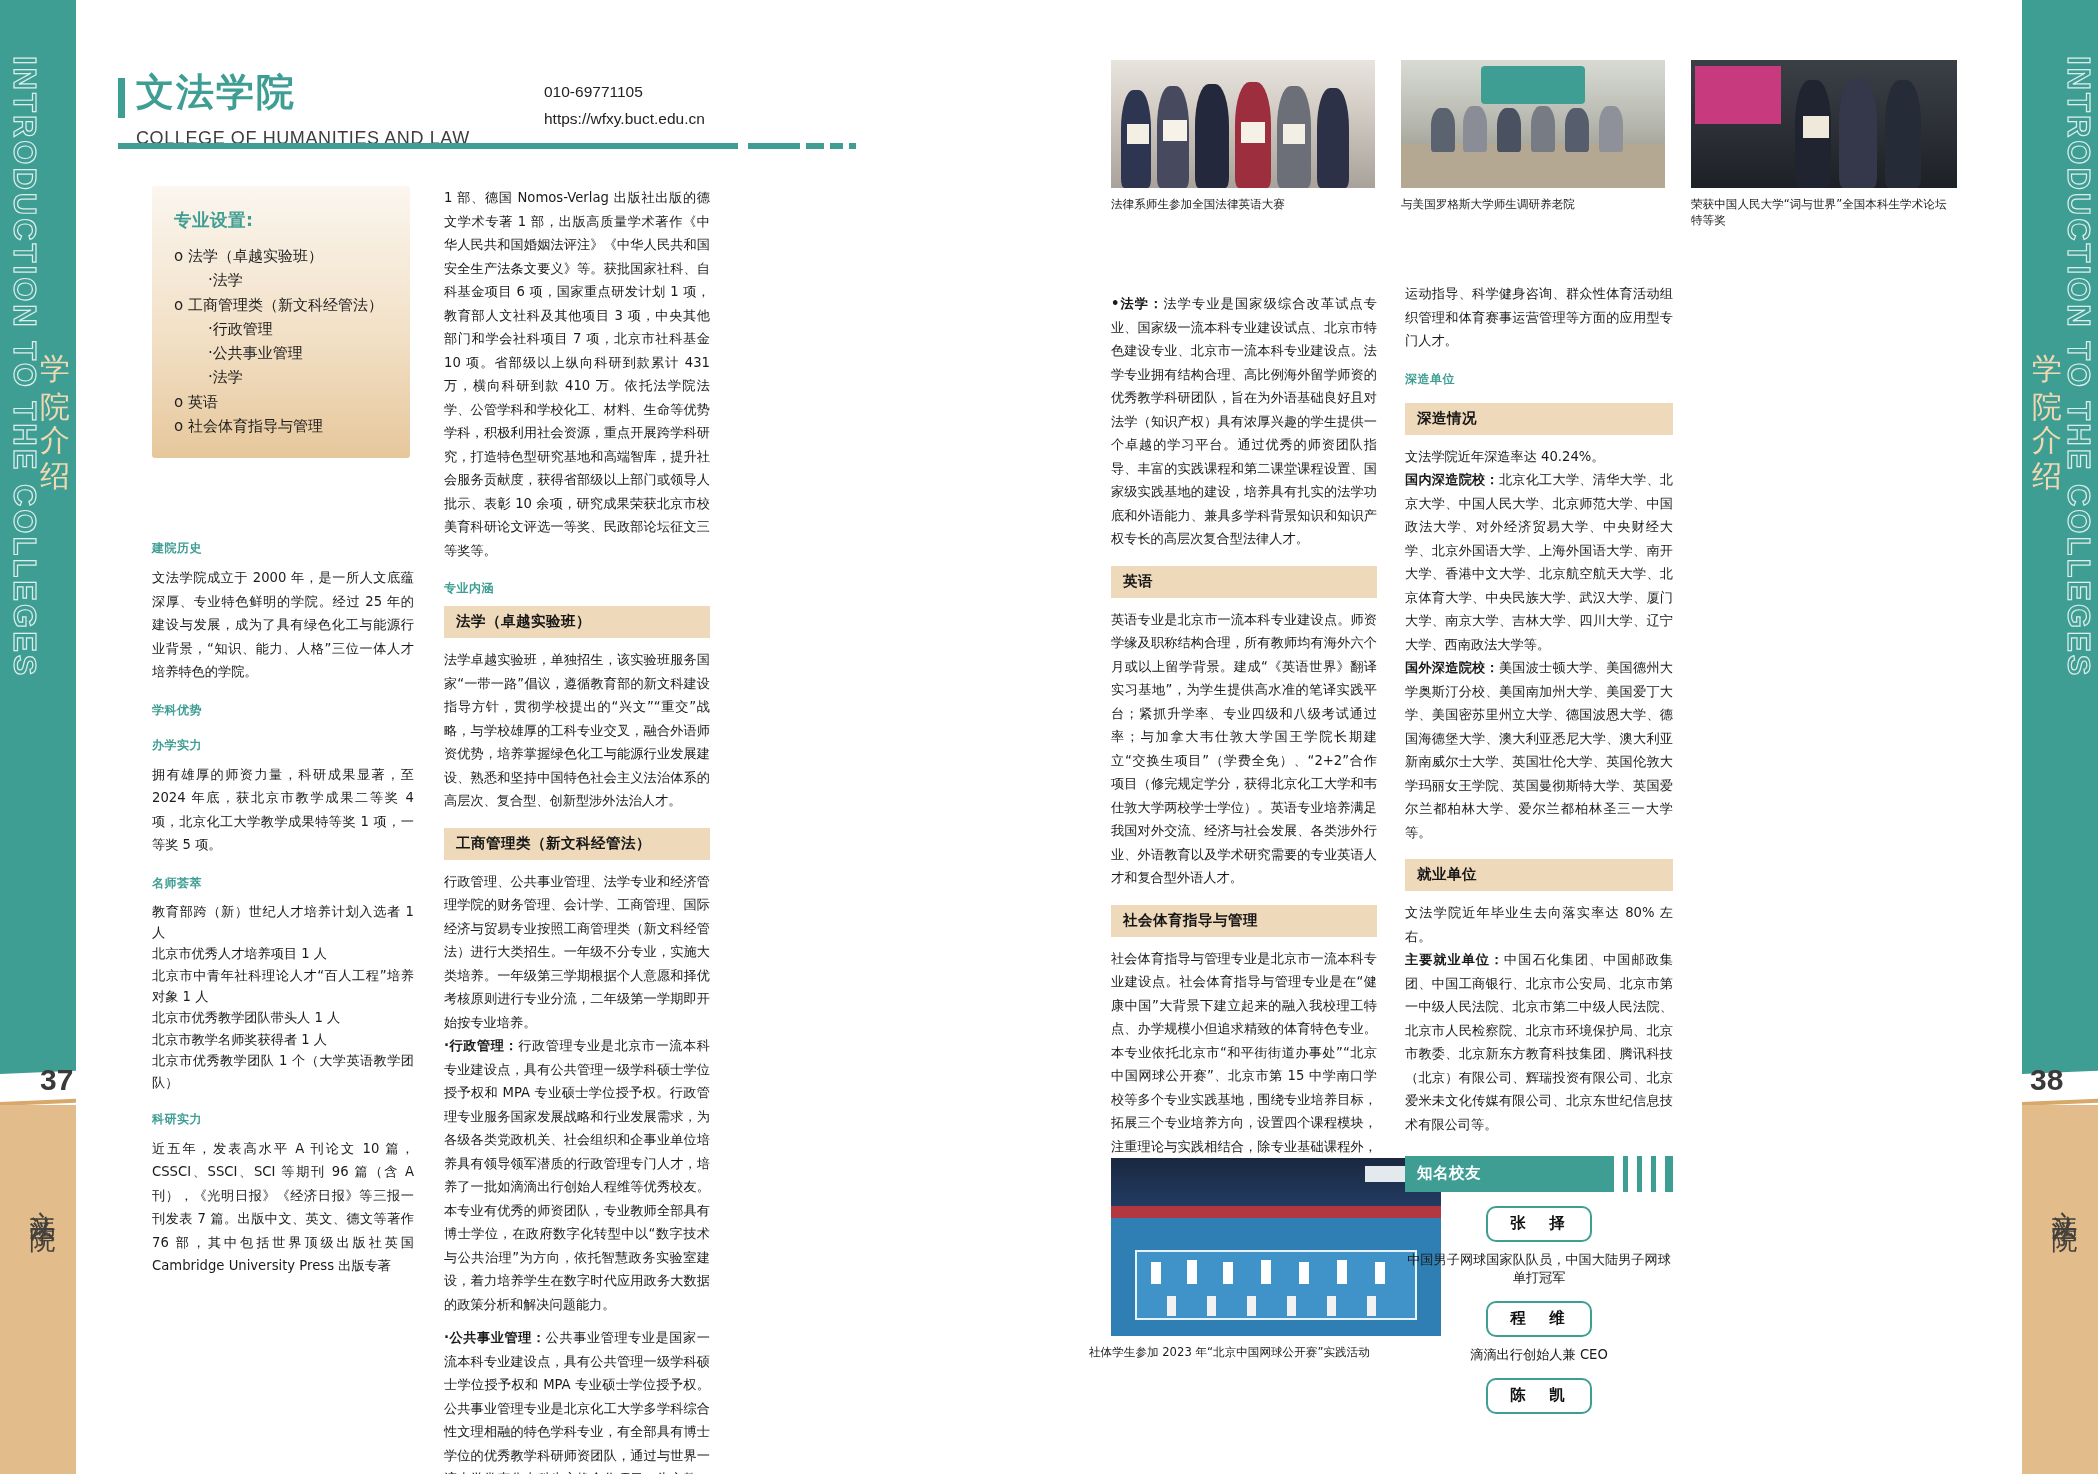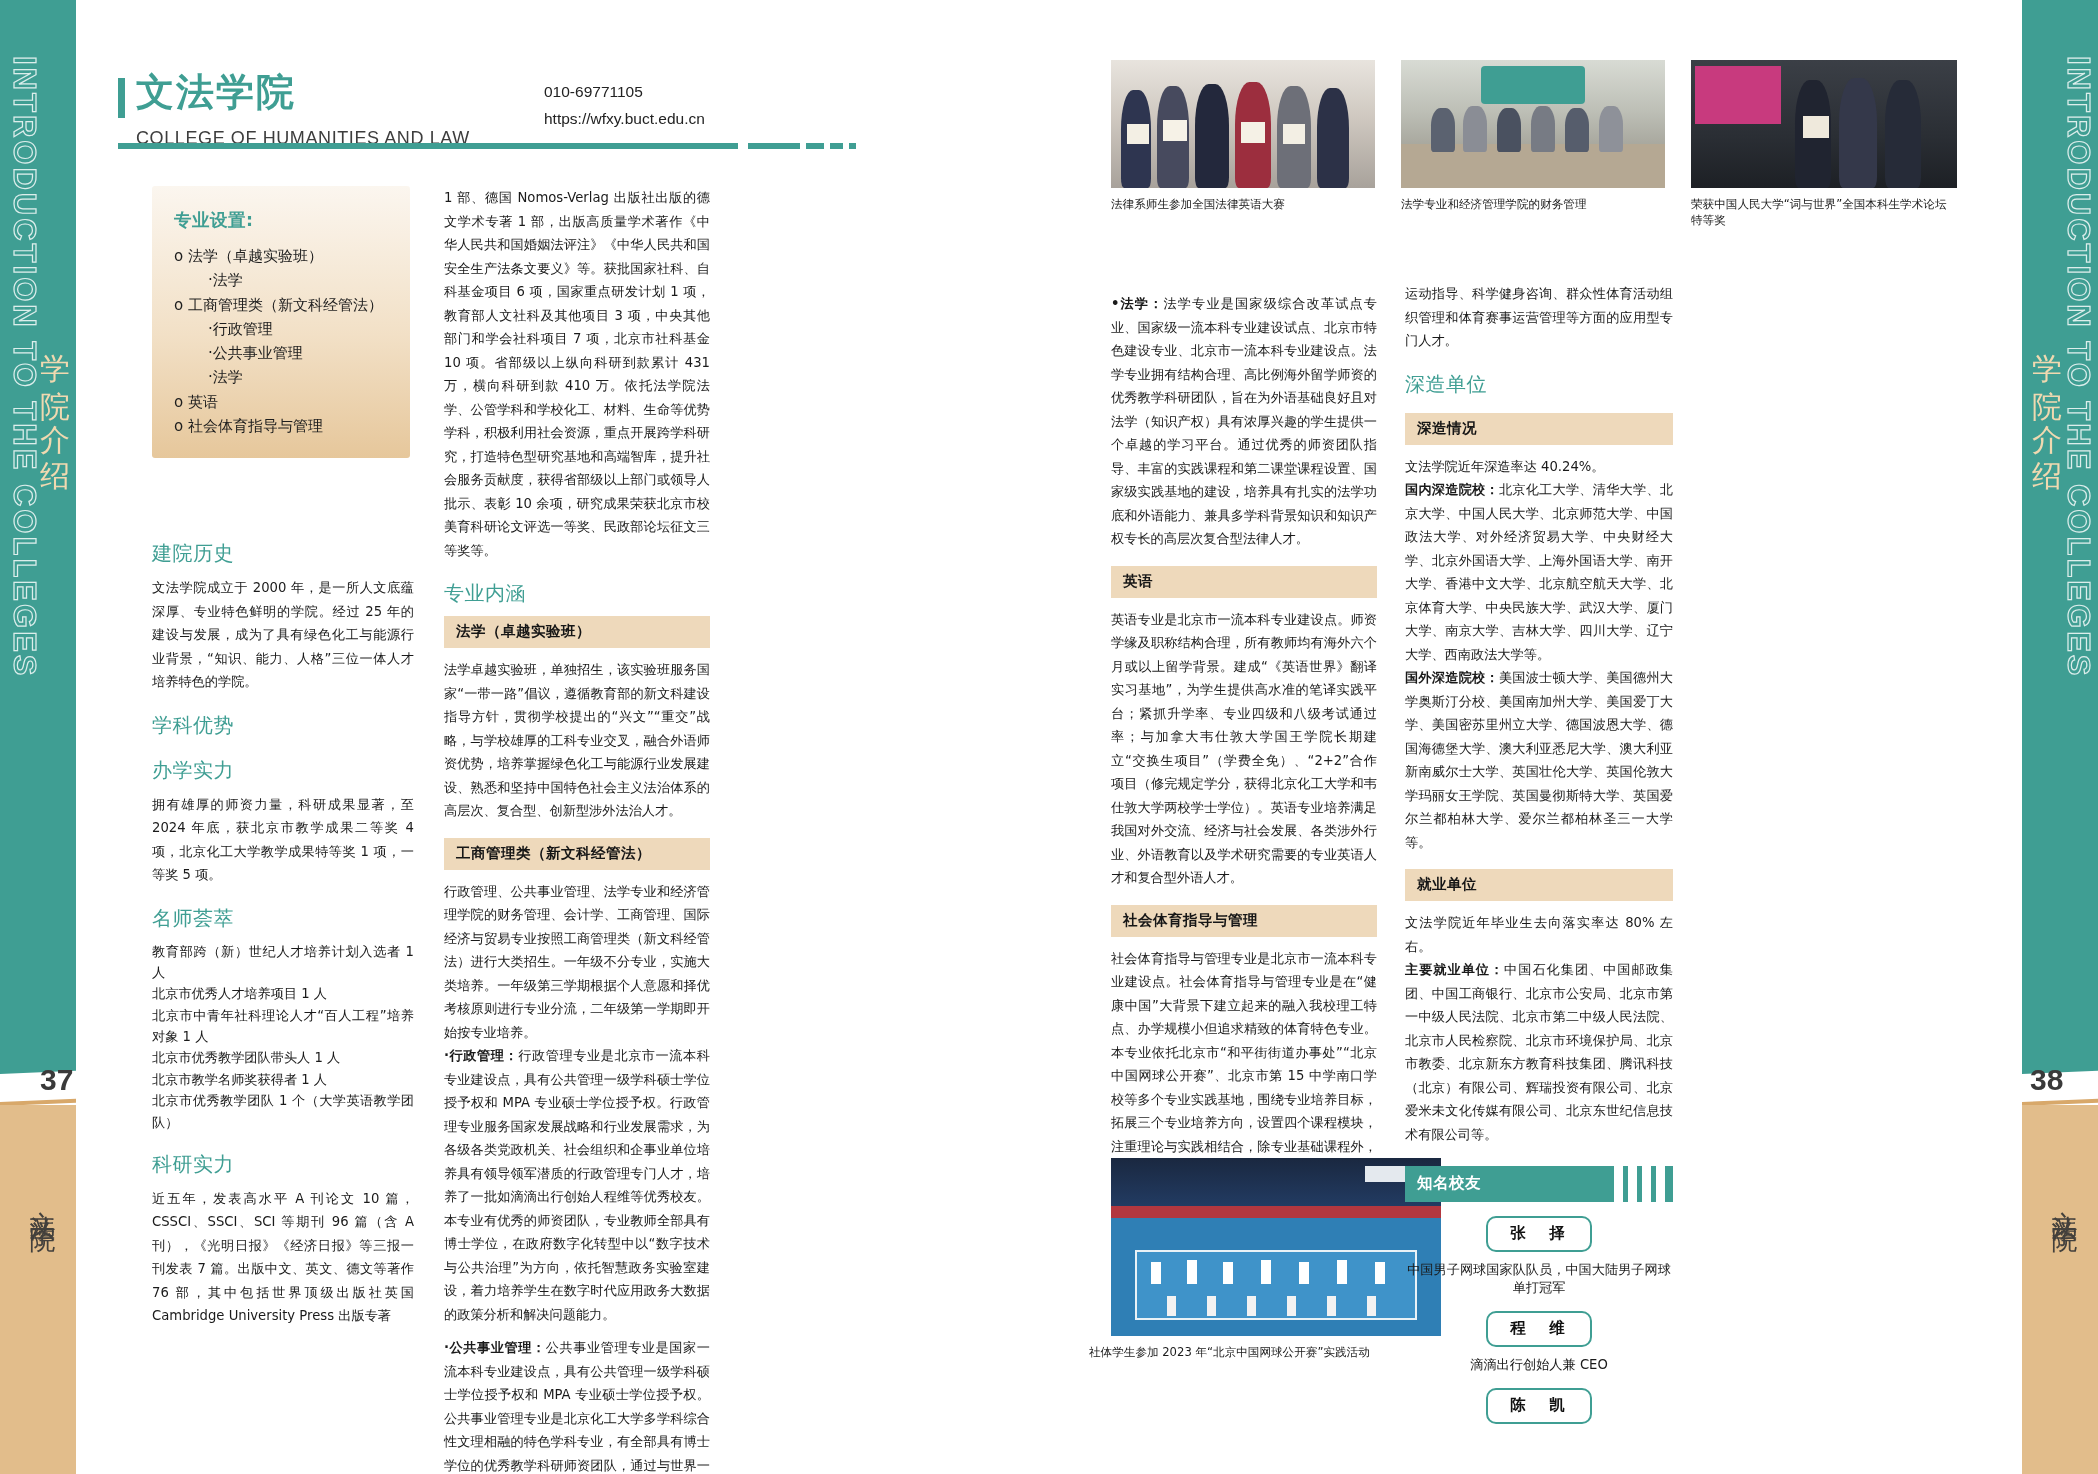--- a/index.html
+++ b/index.html
@@ -76,21 +76,21 @@
     box-sizing:border-box;
   }
   .spec-title{font-size:17.5px;font-weight:700;color:#3f9e93;margin-bottom:12px;
               font-family:"DejaVu Sans",sans-serif;letter-spacing:.5px;}
   .spec-l1{font-size:15px;color:#1d1d1d;line-height:1.62;font-family:"DejaVu Sans",sans-serif;}
   .spec-l2{font-size:15px;color:#1d1d1d;line-height:1.62;padding-left:34px;
            font-family:"DejaVu Sans",sans-serif;}
 
   
   .col{position:absolute;font-family:"DejaVu Sans",sans-serif;}
-  .sec-h{font-size:20px;font-weight:400;color:#3f9e93;margin:18px 0 9px 0;letter-spacing:.5px;
+  .sec-h{font-size:12px;font-weight:700;color:#3f9e93;margin:18px 0 9px 0;letter-spacing:.5px;
          font-family:"DejaVu Sans",sans-serif;}
   .sec-h.first{margin-top:0;}
   .body-t{font-size:13.2px;color:#1a1a1a;line-height:1.78;text-align:justify;
           font-family:"DejaVu Sans",sans-serif;}
   .body-t.tight{line-height:1.62;}
 
   
   .subhead{
     background:#eed9bb;color:#161616;font-weight:700;font-size:14.5px;
     padding:6px 4px 7px 12px;margin:15px 0 10px 0;display:block;
@@ -245,21 +245,21 @@
       <div class="ph-sky" style="background:linear-gradient(180deg,#d8dbd4 0%,#bdbfb6 40%,#8e8a80 100%);"></div>
       <div style="position:absolute;left:80px;top:6px;width:104px;height:38px;background:#3f9e93;border-radius:4px;"></div>
       <div style="position:absolute;left:0;top:84px;right:0;height:44px;background:#b5a893;"></div>
       <div class="person" style="left:30px;top:48px;width:24px;height:44px;background:#5b6270;"></div>
       <div class="person" style="left:62px;top:46px;width:24px;height:46px;background:#8a8d95;"></div>
       <div class="person" style="left:96px;top:48px;width:24px;height:44px;background:#4a5160;"></div>
       <div class="person" style="left:130px;top:46px;width:24px;height:46px;background:#777b84;"></div>
       <div class="person" style="left:164px;top:48px;width:24px;height:44px;background:#565d6c;"></div>
       <div class="person" style="left:198px;top:46px;width:24px;height:46px;background:#8e9199;"></div>
     </div>
-    <div class="cap-t" style="left:352px;top:196px;width:264px;">法学专业和经济管理学院的财务管理</div>
+    <div class="cap-t" style="left:352px;top:196px;width:264px;">与美国罗格斯大学师生调研养老院</div>
 
     <div class="photo" style="left:642px;top:60px;width:266px;height:128px;">
       <div class="ph-sky" style="background:linear-gradient(180deg,#3b3f46 0%,#2a2e34 60%,#1d2025 100%);"></div>
       <div style="position:absolute;left:4px;top:6px;width:86px;height:58px;background:#c83a7e;"></div>
       <div class="person" style="left:104px;top:20px;width:36px;height:108px;background:#202430;"></div>
       <div class="person" style="left:148px;top:18px;width:38px;height:110px;background:#34384a;"></div>
       <div class="person" style="left:194px;top:20px;width:36px;height:108px;background:#262b38;"></div>
       <div style="position:absolute;left:112px;top:56px;width:26px;height:22px;background:#efe9dc;"></div>
     </div>
     <div class="cap-t" style="left:642px;top:196px;width:266px;">荣获中国人民大学“词与世界”全国本科生学术论坛特等奖</div>

